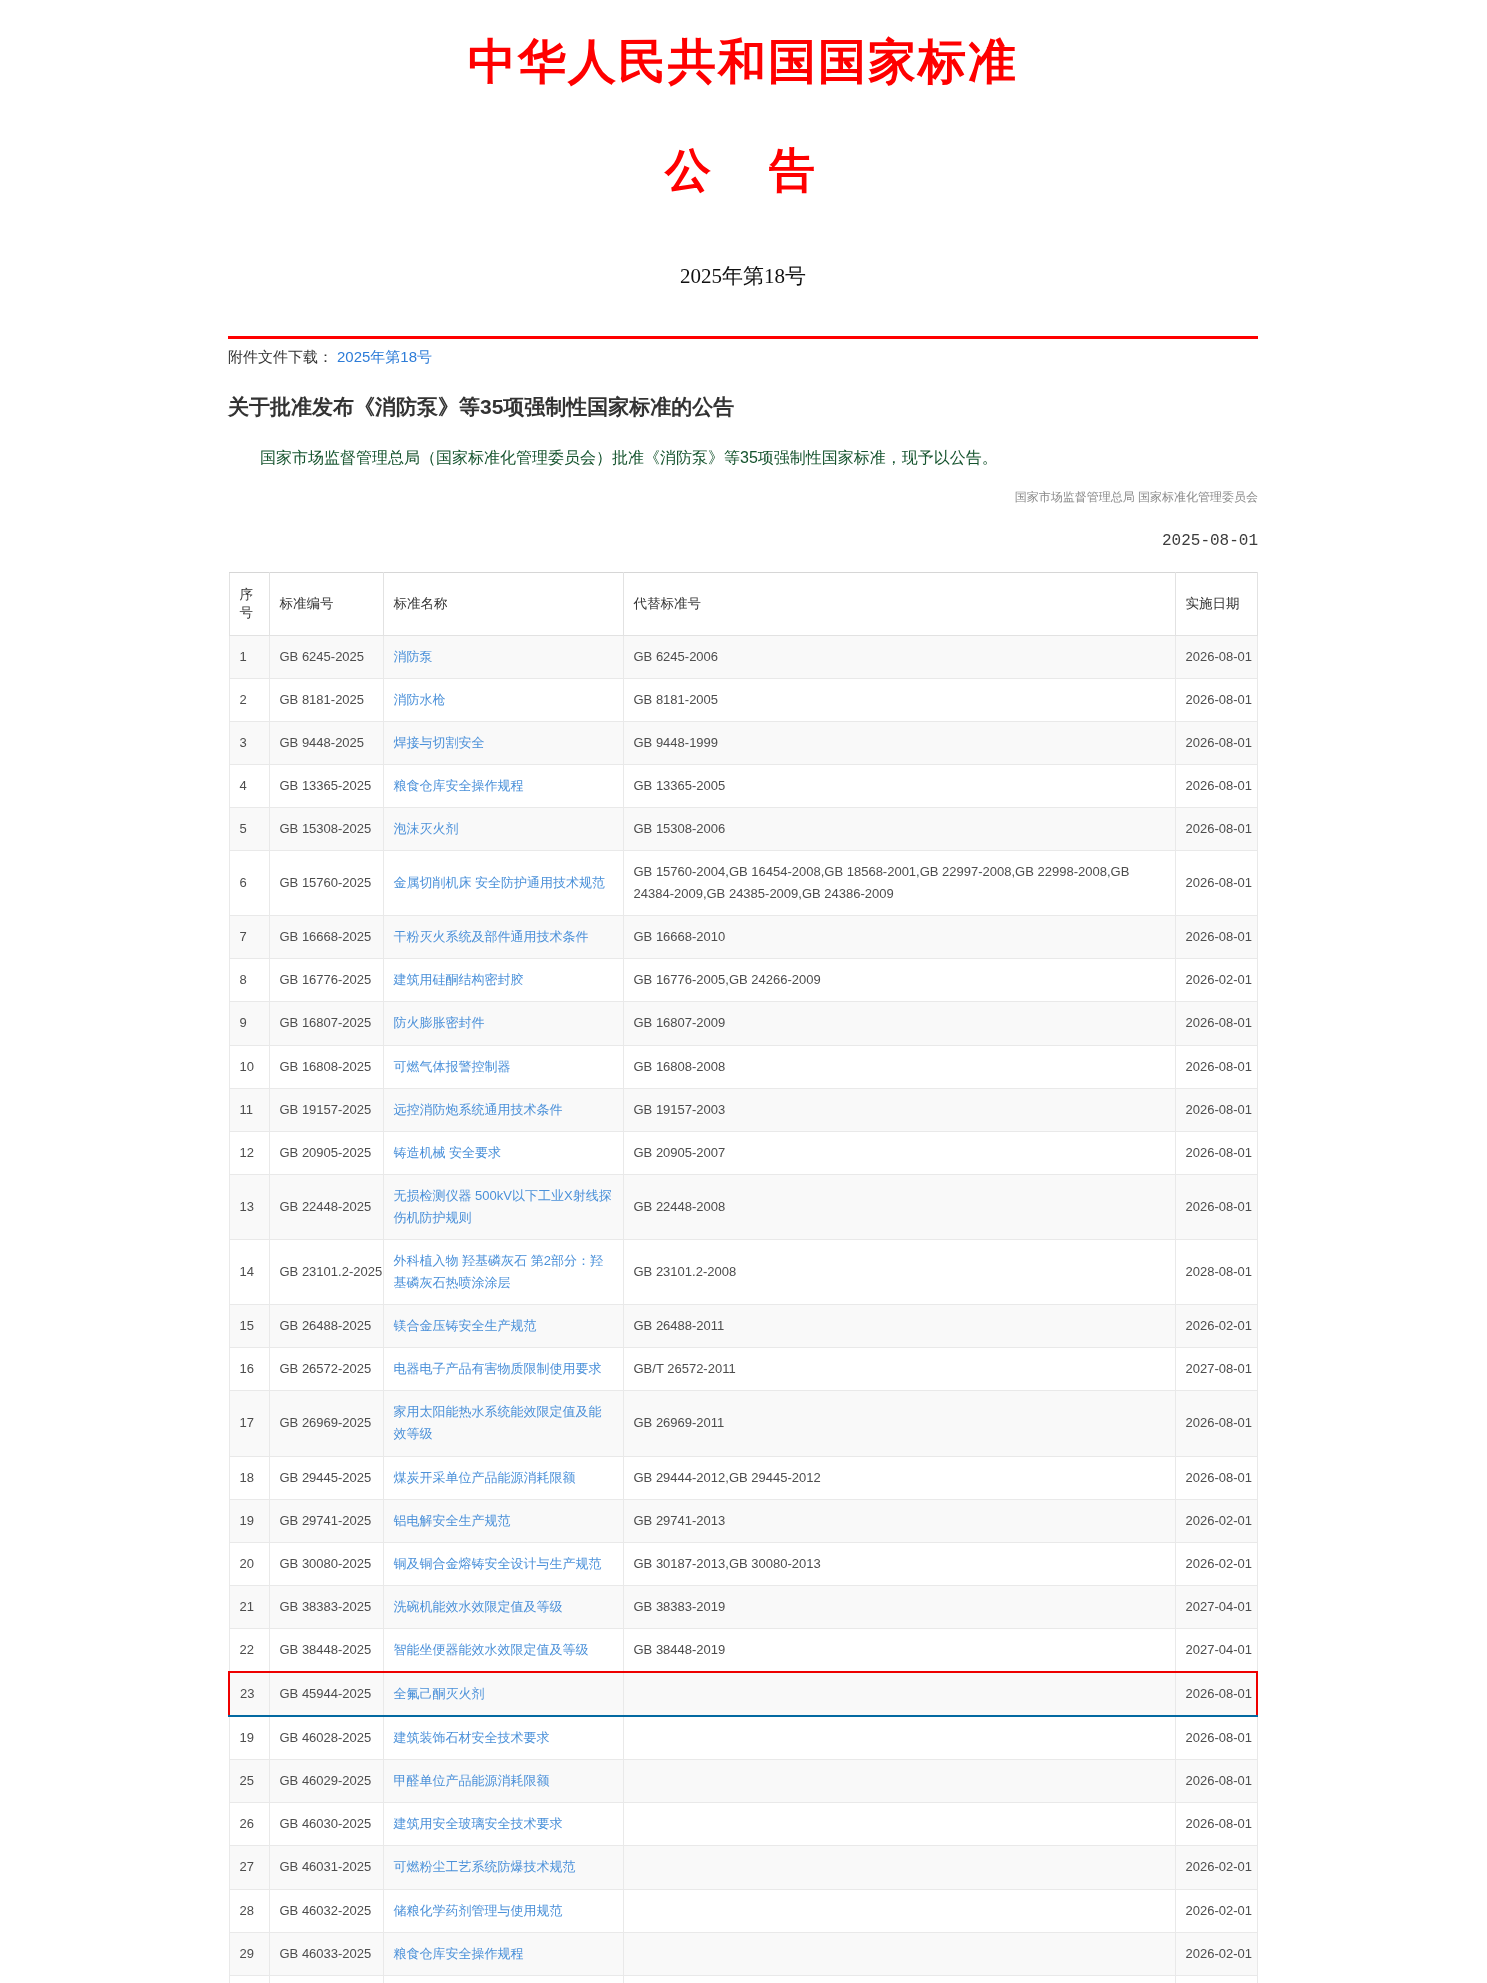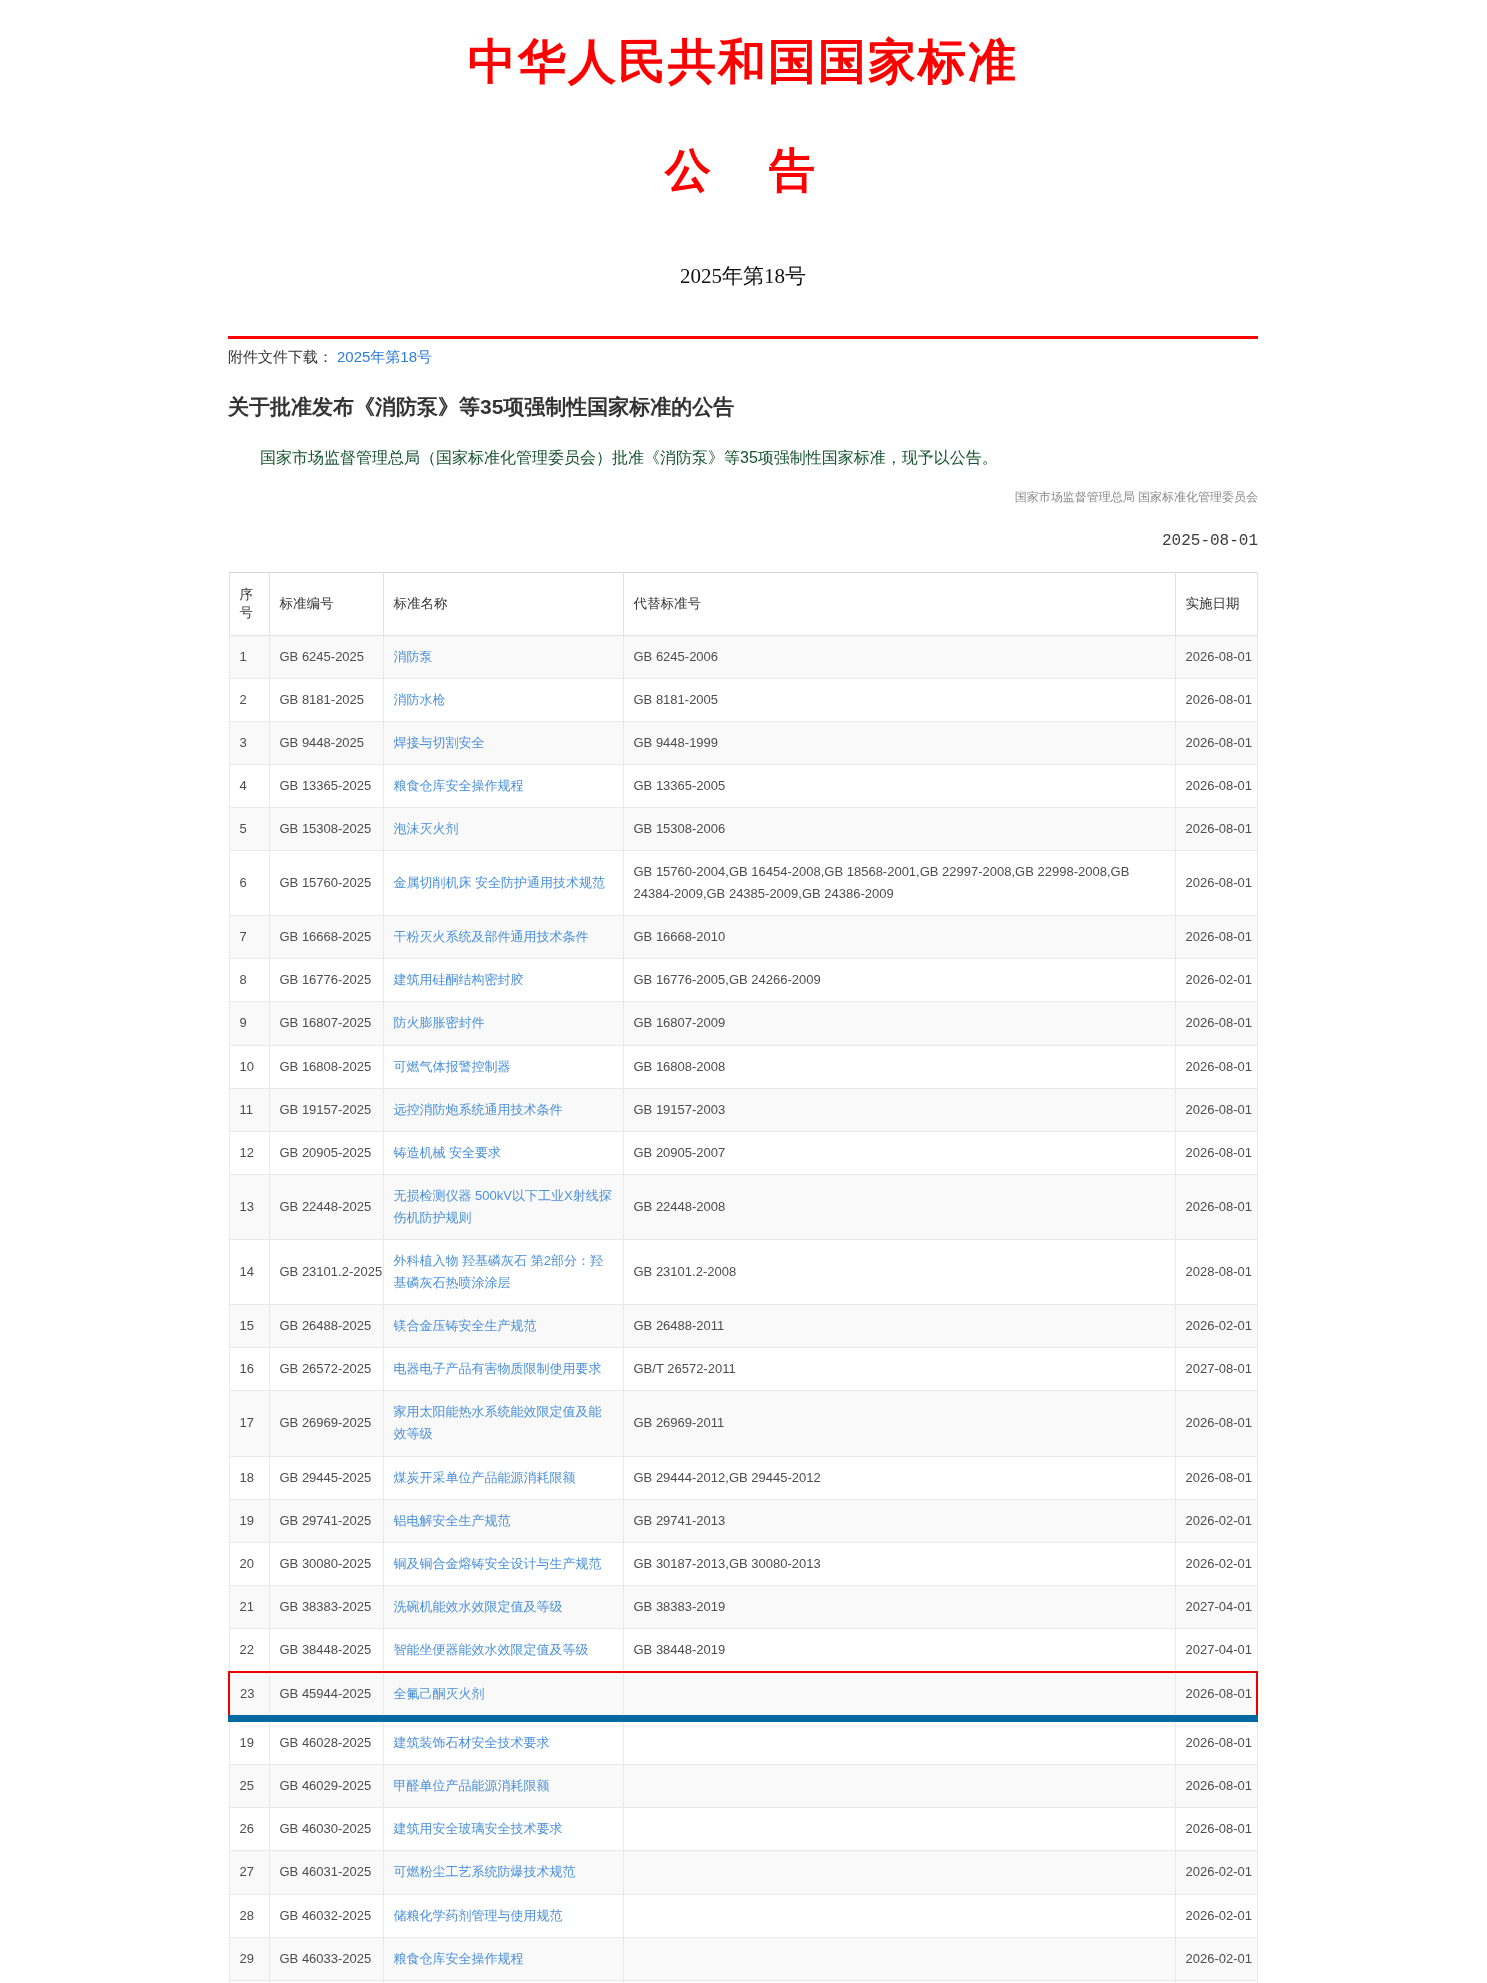--- a/index.html
+++ b/index.html
@@ -71,21 +71,21 @@
   .col-no{width:40px;}
   .col-code{width:114px;}
   .col-name{width:240px;}
   .col-replaces{width:552px;}
   .col-date{width:82px;}
   td.cell-code,td.cell-date{white-space:nowrap;}
   table.standards a{
     color:#4a90d9;text-decoration:none;cursor:pointer;
   }
   
-  tr.highlight td{border-top:2px solid #ee0000;border-bottom:7px solid #0369a1;margin-left:44px;}
+  tr.highlight td{border-top:2px solid #ee0000;border-bottom:2px solid #0369a1;margin-left:44px;}
   tr.highlight td:first-child{border-left:2px solid #ee0000;}
   tr.highlight td:last-child{border-right:2px solid #ee0000;}
 </style>
 </head>
 <body>
 
 <div class="content">
 
   <h1 class="main-title">中华人民共和国国家标准</h1>
 

